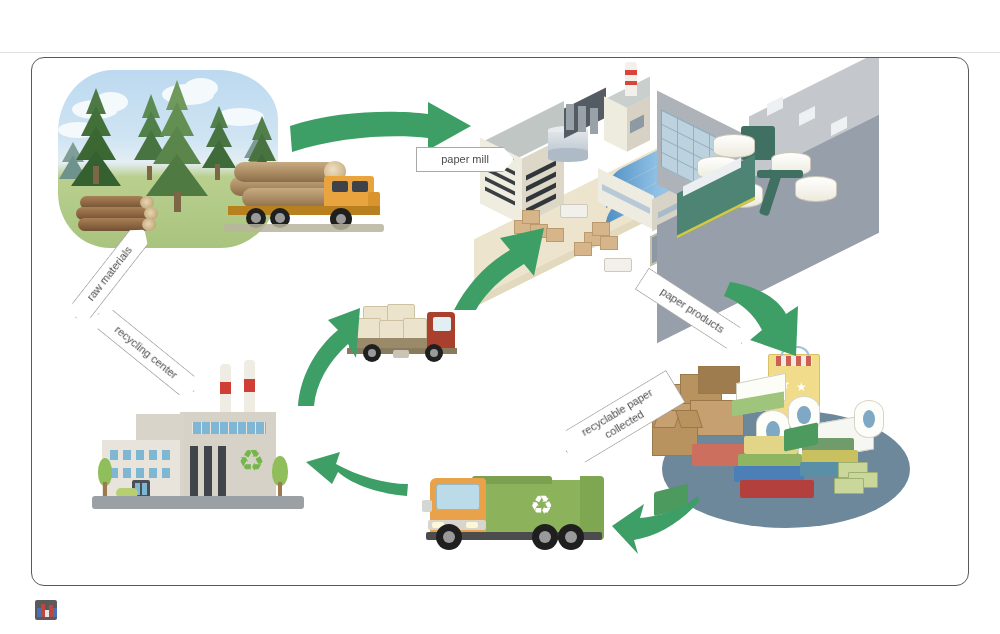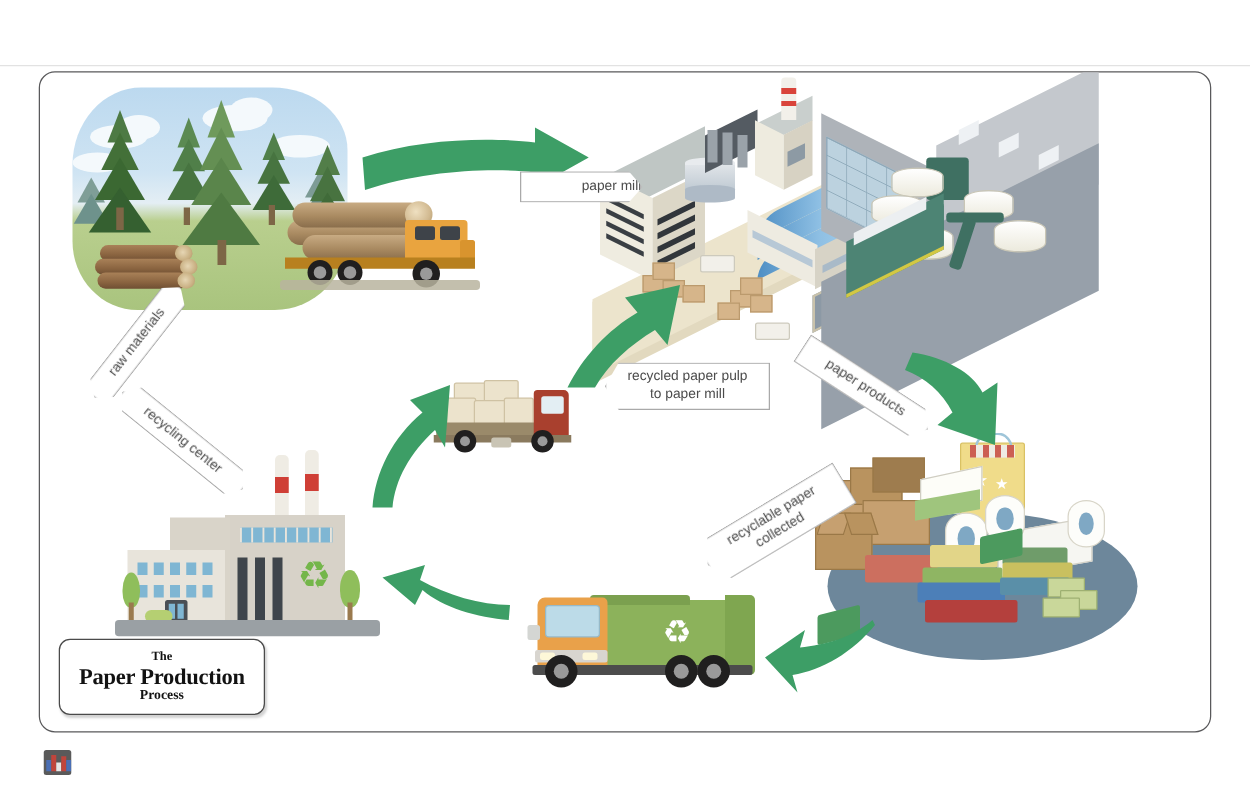--- a/index.html
+++ b/index.html
@@ -533,51 +533,42 @@
         <path d="M4,100 C6,72 20,44 44,24 L34,14 L66,2 L62,52 L54,38 C34,56 22,78 20,100 Z" fill="#3d9e66"></path>
       </svg>
     </div>
 
     <div class="arrow" style="left:420px;top:168px;">
       <svg width="94" height="86" viewBox="0 0 94 86">
         <path d="M2,84 C14,60 34,38 58,24 L48,12 L92,2 L82,50 L72,38 C52,50 34,66 24,84 Z" fill="#3d9e66"></path>
       </svg>
     </div>
 
-    <div class="banner pt-right bshadow outl" style="left:384px;top:79px;width:98px;height:25px;justify-content:flex-end;">
+    <div class="banner pt-right bshadow outl" style="left:384px;top:89px;width:98px;height:25px;">
       <span>paper mill</span>
     </div>
 
-    <div class="banner pt-left bshadow outl" style="left:452px;top:232px;width:132px;height:38px;flex-direction:column;">
-      <span>recycled paper pulp</span>
-      <span>to paper mill</span>
-    </div>
 
     <div class="banner pt-both bshadow outl" style="left:22px;top:204px;width:112px;height:24px;transform:rotate(-52deg);transform-origin:center;">
       <span>raw materials</span>
     </div>
 
     <div class="banner pt-both bshadow outl" style="left:52px;top:282px;width:124px;height:25px;transform:rotate(39deg);transform-origin:center;">
       <span>recycling center</span>
     </div>
 
     <div class="banner pt-right bshadow outl" style="left:600px;top:240px;width:120px;height:26px;transform:rotate(33deg);transform-origin:center;">
       <span>paper products</span>
     </div>
 
     <div class="banner pt-left bshadow outl" style="left:525px;top:342px;width:128px;height:38px;transform:rotate(-31deg);transform-origin:center;flex-direction:column;">
       <span>recyclable paper</span>
       <span>collected</span>
     </div>
 
-    <div id="logo-box">
-      <div id="logo-the">The</div>
-      <div id="logo-main">Paper Production</div>
-      <div id="logo-sub">Process</div>
-    </div>
 
   </div>
 
   <div id="footer-bar"></div>
   <div id="chart-icon">
     <div class="b" style="left:2px;height:9px;background:#4a6fb5;"></div>
     <div class="b" style="left:6px;height:13px;background:#c0453c;"></div>
     <div class="b" style="left:10px;height:7px;background:#e6e6e6;"></div>
     <div class="b" style="left:14px;height:12px;background:#c0453c;"></div>
     <div class="b" style="left:18px;height:9px;background:#4a6fb5;"></div>

